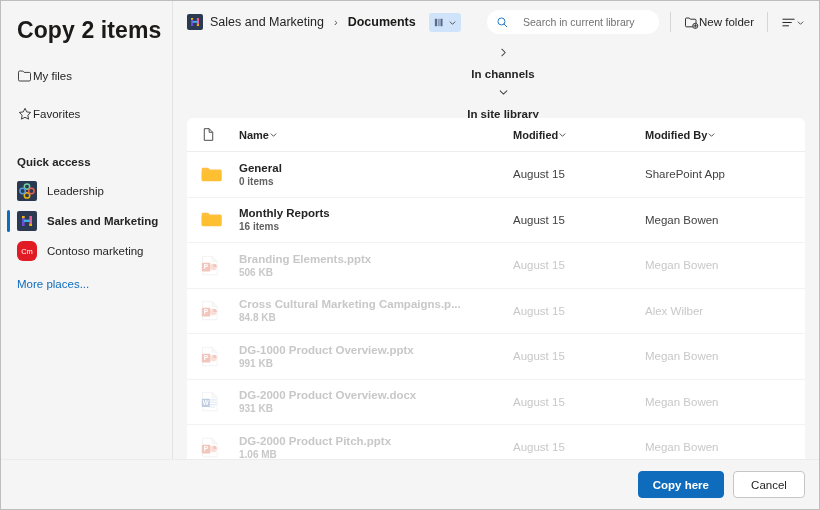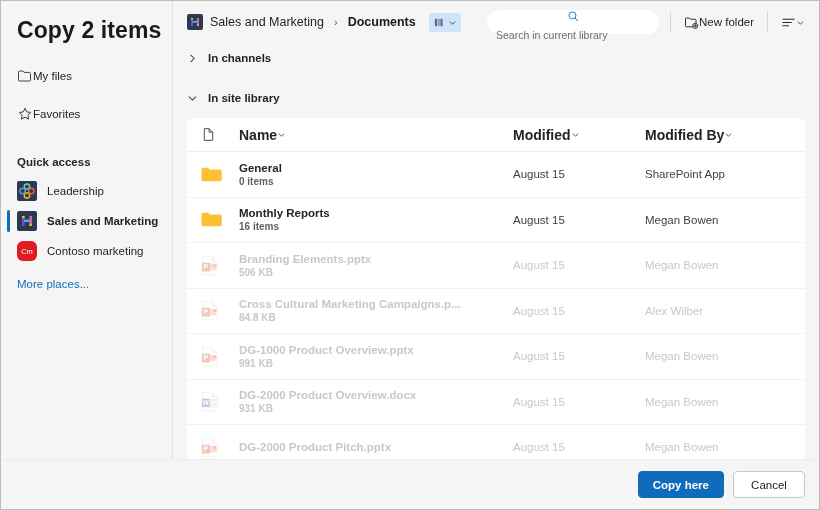--- a/index.html
+++ b/index.html
@@ -75,54 +75,54 @@
   .crumb-site { font-size: 12.5px; color: #242424; cursor: pointer; white-space: nowrap; }
   .crumb-sep { color: #616161; font-size: 11px; margin: 0 3px; }
   .crumb-cur { font-size: 12.5px; font-weight: 700; color: #1b1a19; white-space: nowrap; }
   .lib-badge {
     margin-left: 6px; height: 19px; background: #cfe4fa; border-radius: 3px;
     display: flex; align-items: center; gap: 2px; padding: 0 4px; cursor: pointer;
   }
   .topbar-right { margin-left: auto; display: flex; align-items: center; gap: 0; }
   .searchbox {
     width: 172px; height: 24px; background: #ffffff; border-radius: 12px;
-    display: flex; align-items: center; padding: 0 9px; gap: 6px; cursor: text; flex-direction: column;
+    display: flex; align-items: center; padding: 0 9px; gap: 14px; cursor: text;
   }
   .searchbox input {
     border: 0; outline: 0; background: transparent; width: 100%;
     font-family: "Liberation Sans", sans-serif; font-size: 10.5px; color: #616161;
   }
   .searchbox input::placeholder { color: #707070; }
   .vdiv { width: 1px; height: 20px; background: #d6d6d6; margin: 0 11px; }
   .tb-btn {
     display: flex; align-items: center; height: 26px;
     font-size: 11.5px; color: #242424; cursor: pointer; padding: 0 2px;
     white-space: nowrap;
   }
 
   .collapse-row {
     display: flex; align-items: center; gap: 10px;
     padding: 0 0 0 14px; height: 22px; cursor: pointer;
-    font-size: 11.5px; font-weight: 600; color: #242424;
+    font-size: 11.5px; font-weight: 600; color: #242424; flex-direction: column;
   }
   .collapse-row.r1 { margin-top: 4px; }
   .collapse-row.r2 { margin-top: 18px; margin-bottom: 9px; }
 
   
   .card-wrap { flex: 1; min-height: 0; padding: 0 14px 0 14px; overflow: hidden; }
   .card {
     background: #ffffff; border-radius: 6px 6px 0 0;
     height: 100%; overflow: hidden; position: relative;
   }
   .thead {
     display: flex; align-items: center; height: 34px;
     border-bottom: 1px solid #ededed; padding-left: 14px;
   }
   .th {
-    font-size: 14px; font-weight: 600; color: #242424;
+    font-size: 11px; font-weight: 600; color: #242424;
     display: flex; align-items: center; gap: 0; cursor: pointer;
   }
   .col-ico  { width: 38px; flex: 0 0 38px; display:flex; align-items:center; }
   .col-name { flex: 1 1 auto; min-width: 0; }
   .col-mod  { width: 132px; flex: 0 0 132px; }
   .col-by   { width: 160px; flex: 0 0 160px; }
 
   .row {
     display: flex; align-items: center; height: 45.5px;
     border-bottom: 1px solid #f2f2f2; padding-left: 14px;
@@ -456,20 +456,21 @@
                     <path d="M1.6 1.3h10.1l5.3 5.3v14.1H1.6z" fill="#fff" stroke="#d7d7d7" stroke-width="1"></path>
                     <path d="M11.7 1.3v5.3H17z" fill="#ececec" stroke="#d7d7d7" stroke-width="1"></path>
                     <rect x="0.8" y="8.2" width="9.1" height="9.1" rx="1" fill="#d24726"></rect>
                     <text x="5.3" y="15.1" font-size="7" font-family="Liberation Sans, sans-serif" font-weight="bold" fill="#fff" text-anchor="middle">P</text>
                     <circle cx="13.1" cy="12.7" r="3.5" fill="#f0917c"></circle>
                     <path d="M13.1 9.2a3.5 3.5 0 0 1 3.5 3.5h-3.5z" fill="#d24726"></path>
                   </svg>
                 </div>
                 <div class="namecell">
                   <span class="fname">DG-2000 Product Pitch.pptx</span>
+                  <span class="fsub">1.06 MB</span>
                 </div>
                 <div class="cmod">August 15</div>
                 <div class="cby">Megan Bowen</div>
               </div>
             </div>
 
         </div>
       </div>
     </div>
   </div>

